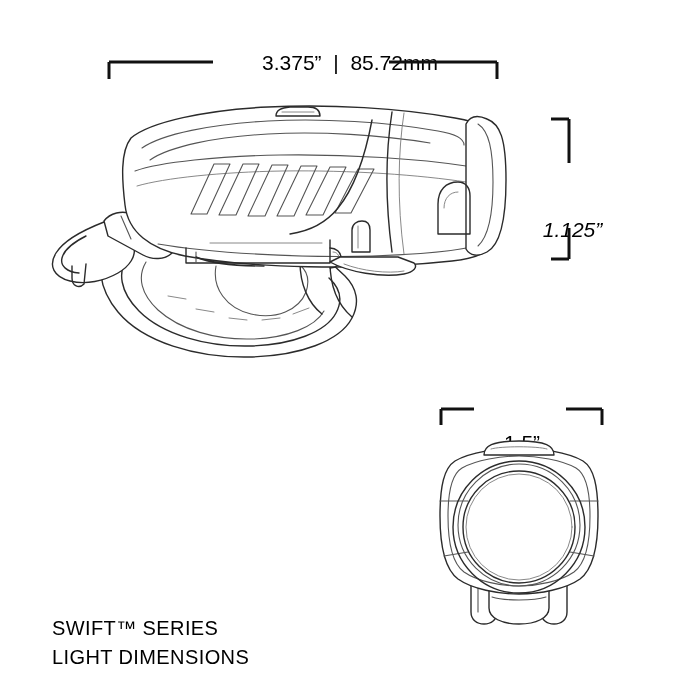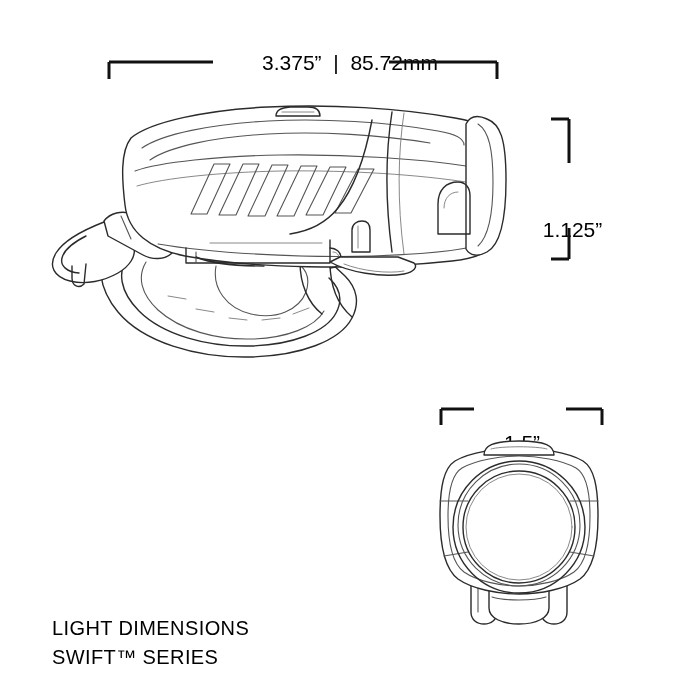--- a/index.html
+++ b/index.html
@@ -38,20 +38,21 @@
     top: 50px;
     width: 700px;
     text-align: center;
   }
 
   #dim-right-text {
     left: 480px;
     top: 165px;
     width: 185px;
     text-align: center;
+    font-style: italic;
   }
   #dim-right-text span { display: block; }
 
   #dim-bottom-text {
     left: 432px;
     top: 378px;
     width: 180px;
     text-align: center;
   }
   #dim-bottom-text span { display: block; }
@@ -115,22 +116,22 @@
   <div class="dim-text" id="dim-right-text">
     <span>1.125”</span>
   </div>
 
   <div class="dim-text" id="dim-bottom-text">
     <span>1.5”</span>
     <span>38.1mm</span>
   </div>
 
   <div class="caption">
+    <span>SWIFT™ SERIES</span>
     <span>LIGHT DIMENSIONS</span>
-    <span>SWIFT™ SERIES</span>
   </div>
 
   <svg class="art" viewBox="0 0 700 700">
     <defs>
       <pattern id="mesh" width="4.2" height="4.2" patternUnits="userSpaceOnUse">
         <rect width="4.2" height="4.2" fill="#ffffff"></rect>
         <rect width="2.6" height="2.6" x="0.5" y="0.5" fill="#b9b9b9"></rect>
       </pattern>
       <clipPath id="lensclip">
         <circle cx="519" cy="527" r="56"></circle>

